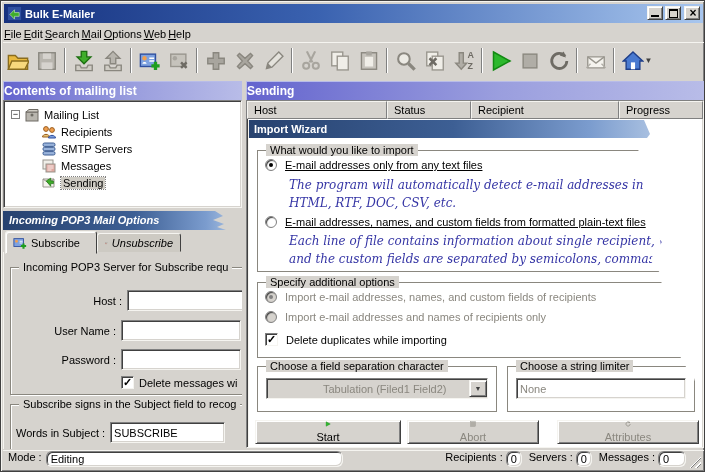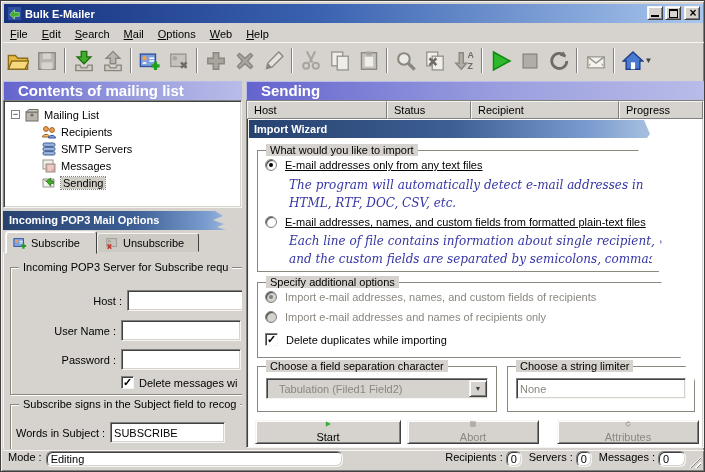--- a/index.html
+++ b/index.html
@@ -22,30 +22,30 @@
     background:linear-gradient(90deg,#16317e,#3a62b0 45%,#a8c6ee);display:flex;align-items:center;}
   .title-text{color:#fff;font-weight:bold;font-size:11px;margin-left:4px;}
   .winbtn{width:16px;height:14px;margin-left:2px;position:relative;cursor:default;}
   .winbtns{position:absolute;right:3px;top:2px;display:flex;}
   .glyph-min{position:absolute;left:3px;bottom:2px;width:8px;height:2px;background:#000;}
   .glyph-max{position:absolute;left:3px;top:2px;width:9px;height:9px;border:1px solid #000;border-top-width:2px;}
   .glyph-close{position:absolute;left:0;top:-1px;width:16px;text-align:center;font-size:12px;font-weight:bold;color:#000;}
 
   
   .menubar{left:2px;top:24px;width:701px;height:17px;display:flex;align-items:center;}
-  .menu-item{display:inline-block;padding:1px 7px;font-size:11px;}
+  .menu-item{display:inline-block;padding:1px 1px;font-size:11px;}
   .menu-item::first-letter{text-decoration:underline;}
   .toolbar{left:2px;top:41px;width:701px;height:36px;display:flex;align-items:center;
     border-top:1px solid #f5f4f0;}
   .tbtn{width:29px;height:29px;display:flex;align-items:center;justify-content:center;}
   .tsep{width:2px;height:25px;margin:0 3px;border-left:1px solid #808080;border-right:1px solid #fff;}
   .dropdown-arrow{font-size:8px;color:#404040;margin-left:1px;}
 
   
-  .panel-header-light{height:32px;color:#fff;font-weight:bold;font-size:15px;line-height:18px;padding-left:14px;
+  .panel-header-light{height:32px;color:#fff;font-weight:bold;font-size:12px;line-height:18px;padding-left:0;
     background:linear-gradient(90deg,#6464ce,#9a9ede 55%,#b8bce8);border:1px solid #b8bce8;}
   .panel-header-dark{height:19px;color:#fff;font-weight:bold;font-size:11px;line-height:19px;padding-left:6px;
     background:linear-gradient(90deg,#27426f,#3d5f94 55%,#7b9cce 85%,#b5cbe6);}
 
   
   .treebox{left:2px;top:99px;width:239px;height:108px;}
   .tree-row{display:flex;align-items:center;height:17px;font-size:11px;white-space:nowrap;}
   .expander{width:9px;height:9px;border:1px solid #808080;background:#fff;font-size:9px;line-height:7px;
     text-align:center;margin-right:4px;color:#000;}
   .tree-icon{width:16px;height:16px;margin-right:4px;flex:none;}
@@ -312,25 +312,25 @@
       <svg class="tree-icon" viewBox="0 0 16 16">
         <path d="M2 4h11v8H2z" fill="#f5f3ee" stroke="#99968e"></path>
         <path d="M2 4l5.5 4L13 4" fill="none" stroke="#99968e"></path>
         <path d="M8 11l5-3v3h3v3h-3v3z" transform="translate(-2,-4) scale(0.9)" fill="#3fae2a" stroke="#1e7012" stroke-width="0.8"></path>
       </svg>
       <span class="sel">Sending</span>
     </div>
   </div>
 
   <div class="abs panel-header-dark" style="left:2px;top:210px;width:239px;filter:drop-shadow(1px 1px 1px rgba(0,0,0,0.3));
-      clip-path:polygon(0 0,212px 0,220px 5px,210px 9px,221px 13px,214px 16px,223px 19px,0 19px);">
+      clip-path:polygon(0 0,212px 0,220px 5px,210px 9px,221px 13px,214px 16px,223px 19px,0 19px);font-style:italic;">
     <span>Incoming POP3 Mail Options</span>
   </div>
 
-  <div class="tab inactive abs" style="left:96px;width:102px;">
+  <div class="tab inactive abs" style="left:96px;width:84px;font-style:italic;">
     <svg class="tab-icon" viewBox="0 0 16 16">
       <rect x="2" y="3" width="11" height="9" fill="#c6c3bc" stroke="#99968e"></rect>
       <circle cx="5" cy="6" r="1.6" fill="#a8a59e"></circle>
       <path d="M3 9.5l4 5M7 9.5l-4 5" stroke="#c03a2a" stroke-width="1.8"></path>
     </svg>
     <span>Unsubscribe</span>
   </div>
   <div class="tab active abs" style="left:4px;top:230px;width:92px;">
     <svg class="tab-icon" viewBox="0 0 16 16">
       <rect x="1" y="3" width="11" height="9" fill="#7ea2e0" stroke="#2f4f9f"></rect>
@@ -436,21 +436,21 @@
     <div class="fieldrow" style="left:16px;top:213px;gap:8px;">
       <div class="check">
           <span>✓</span>
         </div>
       <span class="txt">Delete duplicates while importing</span>
     </div>
 
     <div class="groupbox" style="left:8px;top:246px;width:240px;height:46px;">
       <span class="grouplabel">Choose a field separation character</span>
       <div class="sunken" style="position:absolute;left:8px;top:11px;width:222px;height:21px;background:#d6d3ce;display:flex;align-items:center;">
-        <span class="txt disabled-text" style="padding-left:12px;flex:1;">Tabulation (Filed1 Field2)</span>
+        <span class="txt disabled-text" style="padding-left:12px;flex:1;margin-left:44px;">Tabulation (Filed1 Field2)</span>
         <div class="raised" style="width:18px;height:17px;display:flex;align-items:center;justify-content:center;">
           <span style="font-size:7px;color:#404040;">▼</span>
         </div>
       </div>
     </div>
 
     <div class="groupbox" style="left:258px;top:246px;width:188px;height:46px;">
       <span class="grouplabel">Choose a string limiter</span>
       <div class="sunken" style="position:absolute;left:8px;top:11px;width:170px;height:21px;display:flex;align-items:center;">
         <span class="txt disabled-text" style="padding-left:3px;">None</span>

